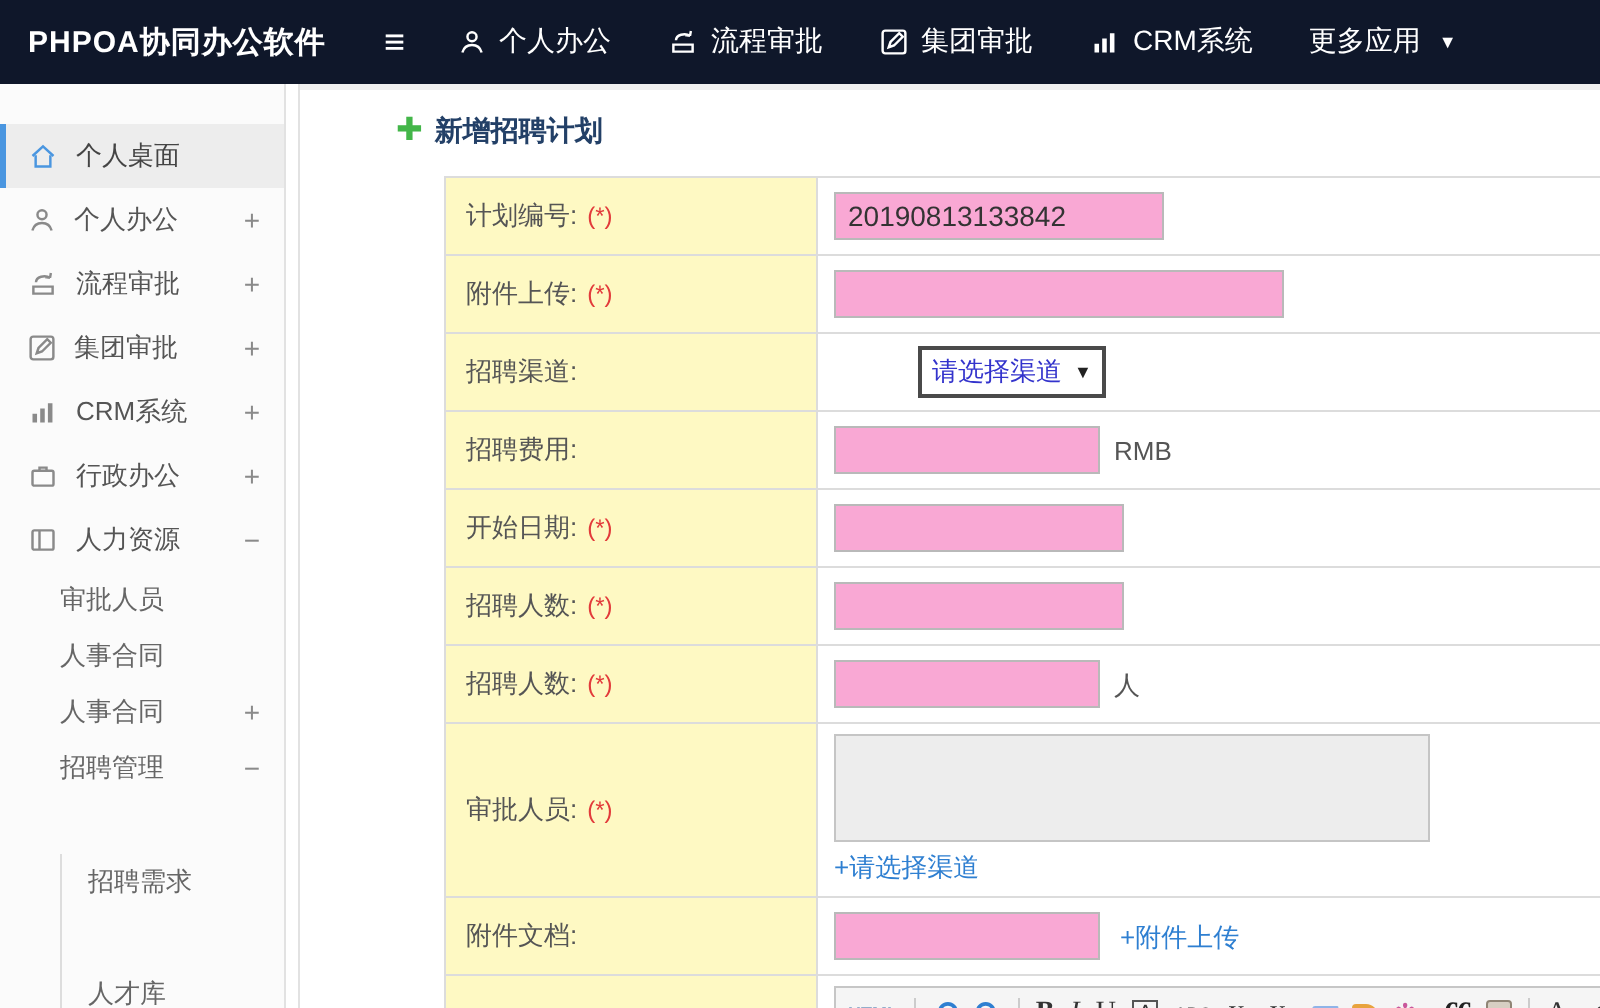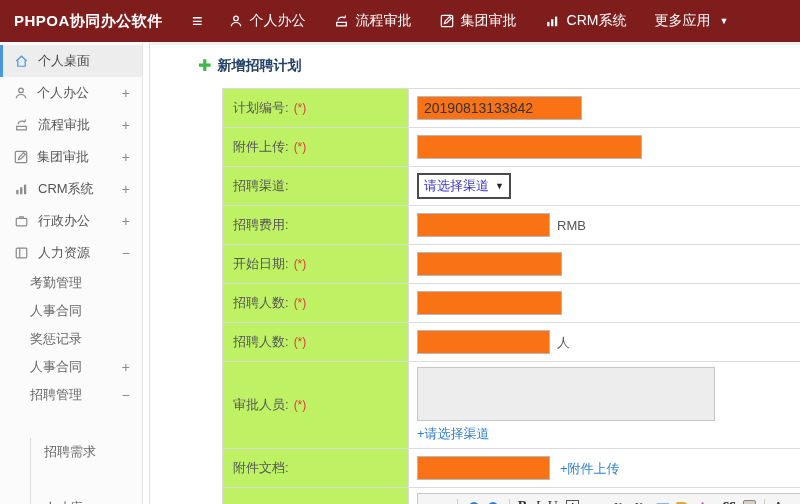--- a/index.html
+++ b/index.html
@@ -1,32 +1,32 @@
 <!DOCTYPE html>
 <html><head>
 <meta charset="utf-8">
 <style>
   * { margin:0; padding:0; box-sizing:border-box; }
   html,body { width:800px; height:504px; overflow:hidden;
     font-family:"Liberation Sans","DejaVu Sans",sans-serif; background:#fff; }
 
   
-  .header { height:42px; background:#7f1d1d; display:flex; align-items:center; color:#fff; }
+  .header { height:42px; background:#0f172a; display:flex; align-items:center; color:#fff; }
   .brand { font-size:15px; font-weight:bold; padding-left:14px; width:192px; letter-spacing:.5px; }
   .hamburger { font-size:18px; font-weight:bold; cursor:pointer; margin-right:26px; line-height:1; }
   .topnav { display:flex; align-items:center; gap:28px; font-size:14px; }
   .topnav-item { display:flex; align-items:center; gap:7px; cursor:pointer; white-space:nowrap; }
   .topnav-item svg { display:block; }
   .caret { font-size:9px; margin-left:2px; }
 
   
   .layout { display:flex; height:462px; }
 
   
-  .sidebar { width:142px; background:#fbfbfb; padding-top:3px; flex:none; }
+  .sidebar { width:142px; background:#fbfbfb; padding-top:20px; flex:none; }
   .gutter { width:8px; background:#fff; border-left:1px solid #e2e2e2; border-right:1px solid #e2e2e2; flex:none; }
   .side-item { height:32px; display:flex; align-items:center; gap:9px; padding:0 12px 0 14px;
     font-size:13px; color:#555; cursor:pointer; }
   .side-item svg { flex:none; }
   .side-item .expand { margin-left:auto; color:#8a8a8a; font-size:14px; font-weight:400; }
   .side-item.active { background:#ededed; border-left:3px solid #4a96e0; padding-left:11px; color:#444; }
   .sub-item { height:28px; display:flex; align-items:center; padding:0 12px 0 30px;
     font-size:13px; color:#666; cursor:pointer; }
   .sub-item .expand { margin-left:auto; color:#8a8a8a; font-size:14px; }
   .sub3-wrap { margin-left:30px; border-left:1px solid #ddd; }
@@ -35,29 +35,29 @@
 
   
   .main { flex:1; background:#fff; border-top:3px solid #f0f0f0; overflow:hidden; }
   .page-title { margin:12px 0 0 48px; display:flex; align-items:center; gap:6px;
     font-size:14px; font-weight:bold; color:#234067; }
   .plus-icon { color:#43b649; font-size:16px; font-weight:bold; line-height:1;
     text-shadow:0 0 1px #fff; }
 
   table.form { border-collapse:collapse; margin:13px 0 0 72px; width:612px; table-layout:fixed; }
   table.form td { border:1px solid #dcdcdc; font-size:13px; color:#555; }
-  td.lbl { width:186px; background:#bef264; padding:10px 10px; vertical-align:middle; }
+  td.lbl { width:186px; background:#fef9c3; padding:10px 10px; vertical-align:middle; }
   td.val { background:#fff; padding:5px 8px; vertical-align:middle; }
   .req { color:#e23b3b; margin-left:5px; font-size:12px; }
   input.txt { height:24px; border:1px solid #b9b9b9; padding:2px 6px; font-size:14px;
-    color:#333; font-family:inherit; background:#f97316; }
+    color:#333; font-family:inherit; background:#f9a8d4; }
   .w165{width:165px} .w225{width:225px} .w145{width:145px} .w133{width:133px}
   .suffix { margin-left:7px; color:#555; }
   .select-box { display:inline-flex; align-items:center; gap:6px; border:2px solid #4a4a4a;
-    background:#fff; padding:2px 5px; font-size:13px; color:#3333cc; cursor:pointer; }
+    background:#fff; padding:2px 5px; font-size:13px; color:#3333cc; cursor:pointer;margin-left:42px; }
   .select-box .caret-dark { color:#222; font-size:9px; }
   textarea.appr { width:298px; height:54px; background:#ededed; border:1px solid #c5c5c5;
     resize:none; display:block; }
   a.link { color:#2e7fd1; text-decoration:none; font-size:13px; cursor:pointer; }
   .appr-link { display:inline-block; margin-top:4px; }
   .attach-link { margin-left:10px; }
 
   
   .editor { width:425px; border:1px solid #c6c6c6; background:#fff; }
   .tb { display:flex; align-items:center; gap:8px; padding:0 6px; height:27px;
@@ -184,27 +184,24 @@
     <div class="side-item">
       <svg width="15" height="14" viewBox="0 0 16 16" fill="none" stroke="#8a8a8a" stroke-width="1.4">
           <rect x="2" y="2.5" width="12" height="11" rx="1"></rect>
           <path d="M6 2.5v11"></path>
         </svg>
       <span>人力资源</span>
       <span class="expand">−</span>
     </div>
 
     <div class="sub-item">
-      <span>考勤管理</span>
+      <span>审批人员</span>
     </div>
     <div class="sub-item">
       <span>人事合同</span>
-    </div>
-    <div class="sub-item">
-      <span>奖惩记录</span>
     </div>
     <div class="sub-item">
       <span>人事合同</span>
       <span class="expand">+</span>
     </div>
     <div class="sub-item">
       <span>招聘管理</span>
       <span class="expand">−</span>
     </div>
 

